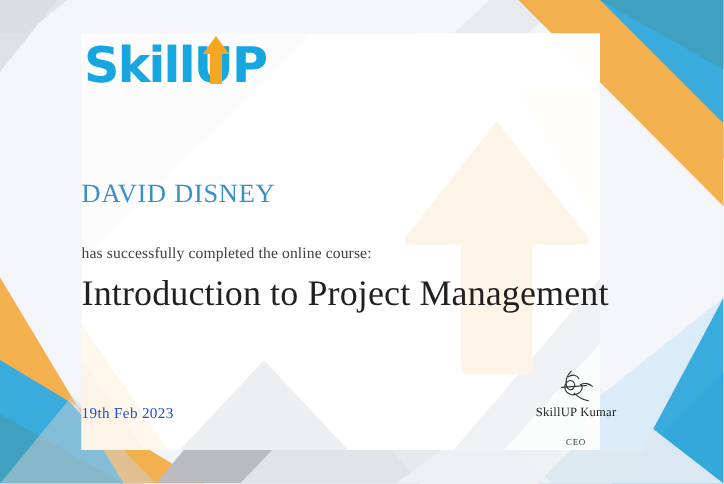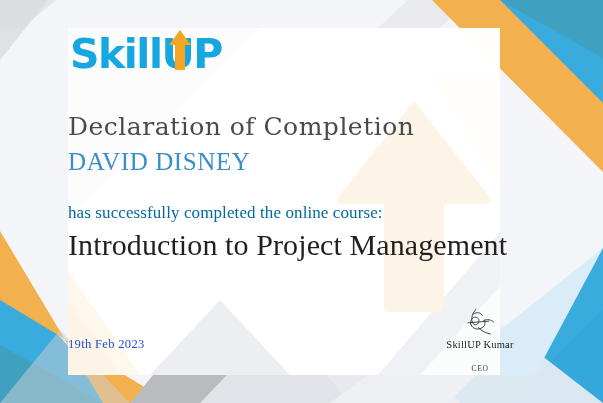--- a/index.html
+++ b/index.html
@@ -38,26 +38,26 @@
   
   .decl{
     position:absolute;left:68px;top:112px;
     font-family:"DejaVu Serif","Liberation Serif",serif;
     font-size:25px;color:#4a4a4a;letter-spacing:.5px;white-space:nowrap;
     font-weight:normal;
   }
   .recipient{
     position:absolute;left:68px;top:148px;
     font-family:"Liberation Serif","DejaVu Serif",serif;
-    font-size:25px;color:#3a8fc8;letter-spacing:.6px;white-space:nowrap;
+    font-size:22px;color:#3a8fc8;letter-spacing:.6px;white-space:nowrap;
   }
   .line-has{
     position:absolute;left:68px;top:203px;
     font-family:"Liberation Serif","DejaVu Serif",serif;
-    font-size:17px;color:#0369a1;letter-spacing:.1px;white-space:nowrap;
+    font-size:13px;color:#404040;letter-spacing:.1px;white-space:nowrap;
   }
   .course{
     position:absolute;left:68px;top:228px;
     font-family:"Liberation Serif","DejaVu Serif",serif;
     font-size:30px;color:#231f20;letter-spacing:.1px;white-space:nowrap;
   }
   .blurb{
     position:absolute;left:68px;top:269px;width:430px;
     font-family:"Liberation Serif","DejaVu Serif",serif;
     font-size:12.4px;line-height:1.55;color:#95959a;
@@ -158,21 +158,20 @@
              Z" fill="#fdf4e8"></path>
   </svg>
 
   <div class="logo-wrap">
     <div class="logo-text">SkillUP</div>
     <svg class="logo-arrow" viewBox="0 0 26 44" width="26" height="44">
       <path d="M13 2 L24 17 L18 17 L18 42 L8 42 L8 17 L2 17 Z" fill="#f5a623"></path>
     </svg>
   </div>
 
-  <div class="decl">Declaration of Completion</div>
   <div class="recipient">DAVID DISNEY</div>
   <div class="line-has">has successfully completed the online course:</div>
   <div class="course">Introduction to Project Management</div>
   <div class="date">19th Feb 2023</div>
 
   <div class="sig-block">
     <svg class="sig-mark" viewBox="0 0 70 40" width="56" height="32">
       <g fill="none" stroke="#2b2b2b" stroke-width="1.1" stroke-linecap="round" stroke-linejoin="round">
         <path d="M30 4 C26 8 24 14 25 19 C26 24 31 25 33 21 C35 17 32 13 28 14 C24 15 22 20 24 24"></path>
         <path d="M24 24 C26 28 31 30 36 28 C41 26 43 21 40 18"></path>

